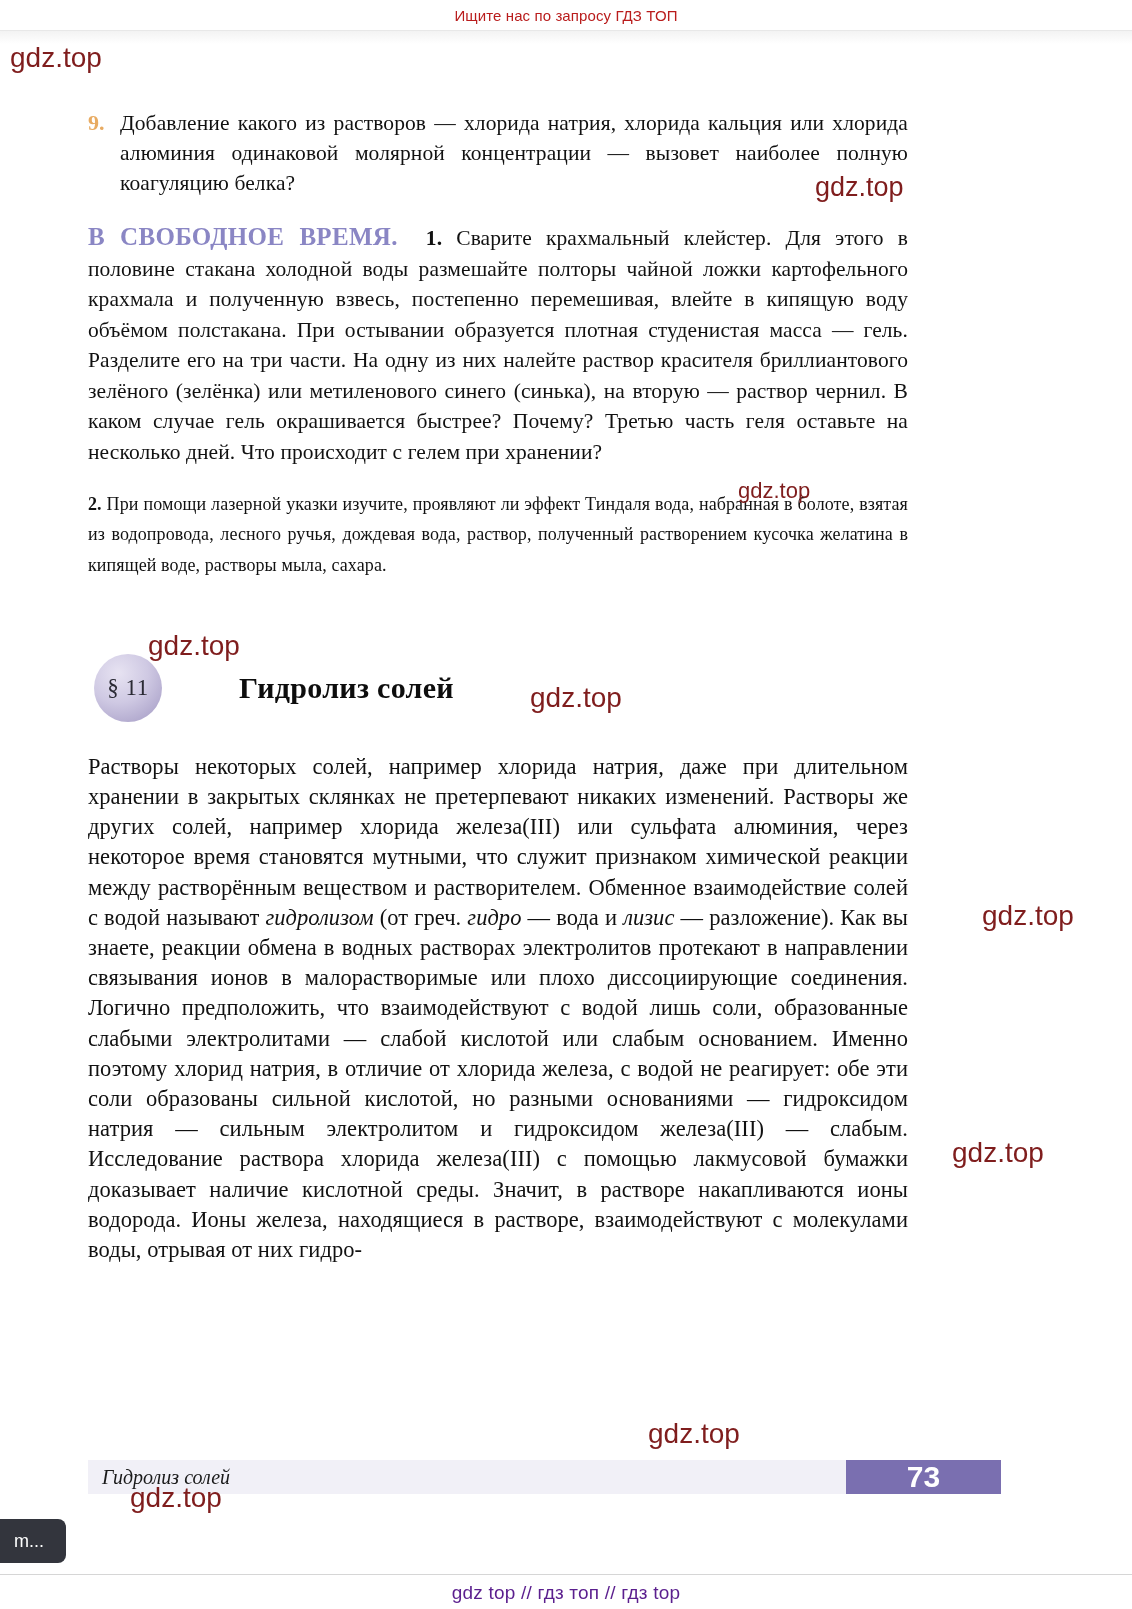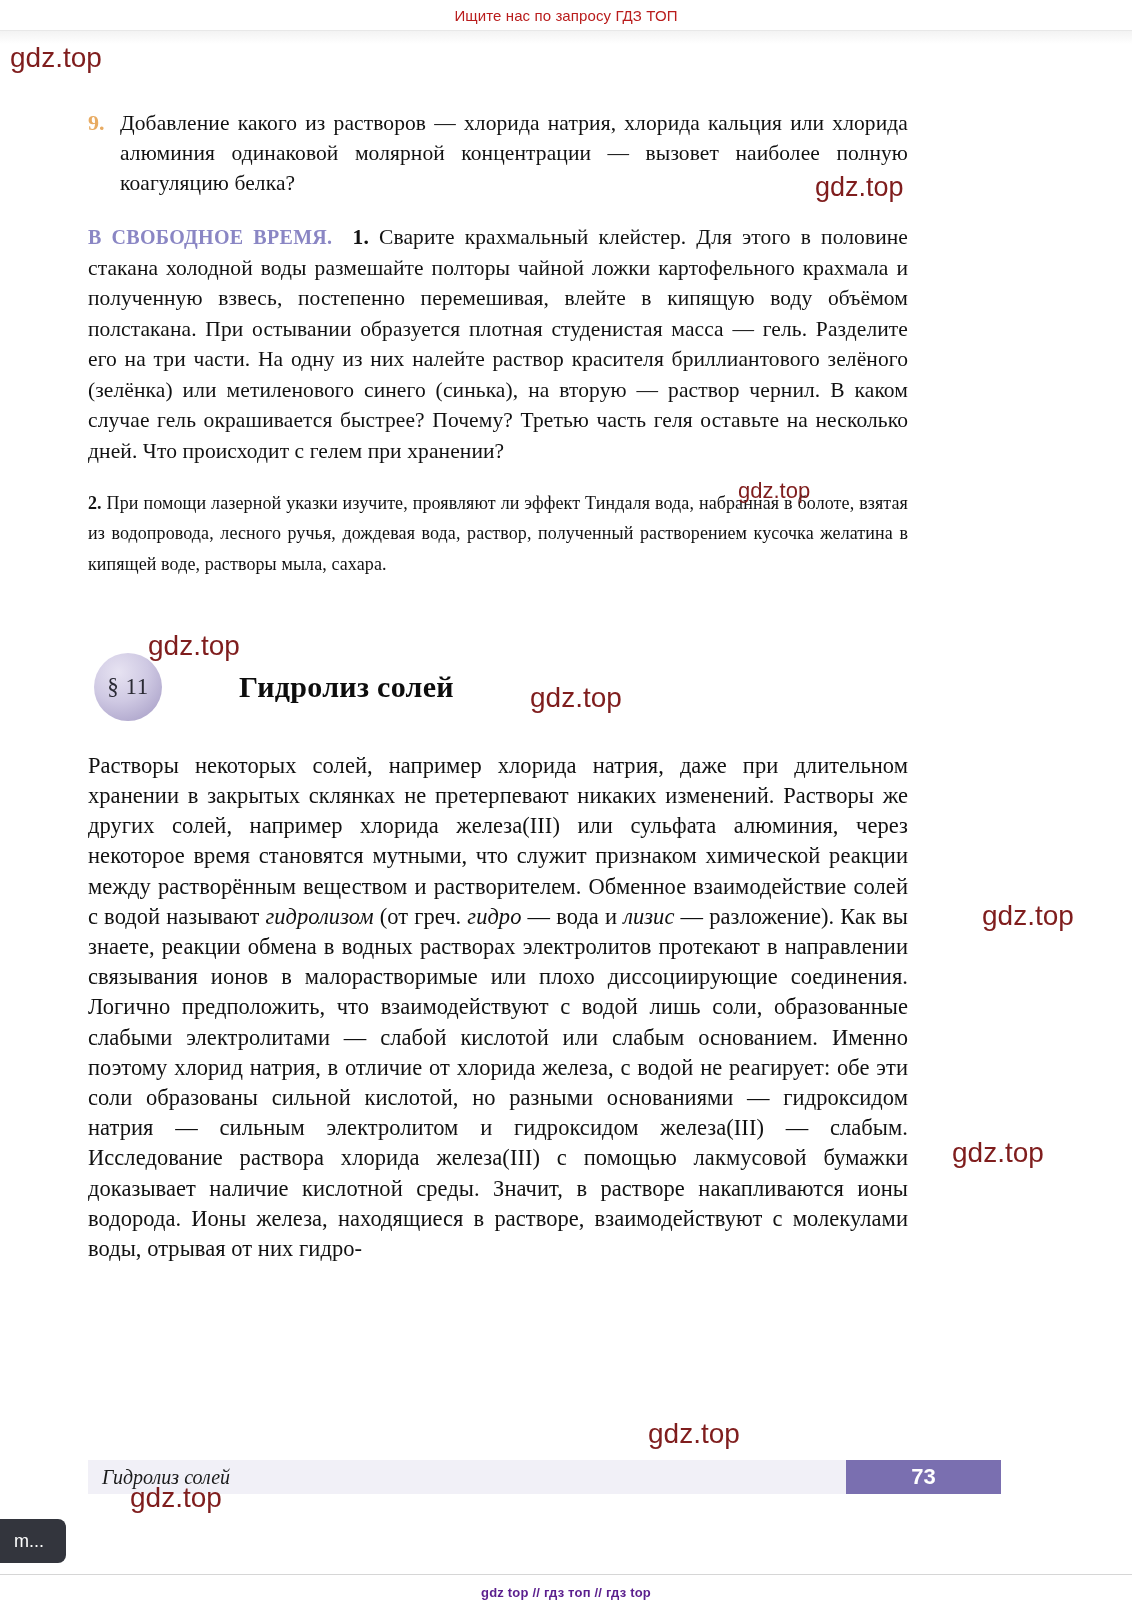--- a/index.html
+++ b/index.html
@@ -81,21 +81,21 @@
     font-size: 21.5px;
     line-height: 30.5px;
     text-align: justify;
     color: #111;
     margin-left: 0;
     letter-spacing: .1px;
   }
   .freetime-label {
     font-weight: bold;
     color: #8a86c4;
-    font-size: 20px;
+    font-size: 25px;
     letter-spacing: .3px;
   }
   .item-num { font-weight: bold; }
 
   .freetime-2 {
     font-size: 18px;
     line-height: 30.5px;
     text-align: justify;
     color: #111;
     letter-spacing: .1px;
@@ -168,21 +168,21 @@
     width: 155px;
     height: 34px;
     background: #7a6fb0;
     display: flex;
     align-items: center;
     justify-content: center;
     flex: 0 0 155px;
   }
   .page-number {
     font-family: "Liberation Sans", sans-serif;
-    font-size: 22px;
+    font-size: 30px;
     font-weight: bold;
     color: #ffffff;
   }
 
   
   .wm {
     position: absolute;
     font-family: "Liberation Sans", sans-serif;
     color: #7f1d1d;
     white-space: nowrap;
@@ -217,24 +217,23 @@
     height: 35px;
     background: #ffffff;
     border-top: 1px solid #d6d6d6;
     display: flex;
     align-items: center;
     justify-content: center;
     z-index: 25;
   }
   .bottom-bar-text {
     font-family: "Liberation Sans", sans-serif;
-    font-size: 13px;
+    font-size: 19px;
     color: #5b1f8e;
     letter-spacing: .2px;
-    font-weight: bold;
   }
   .bottom-fill {
     position: absolute;
     left: 0;
     top: 1530px;
     width: 1132px;
     height: 45px;
     background: #ffffff;
     z-index: 22;
   }

